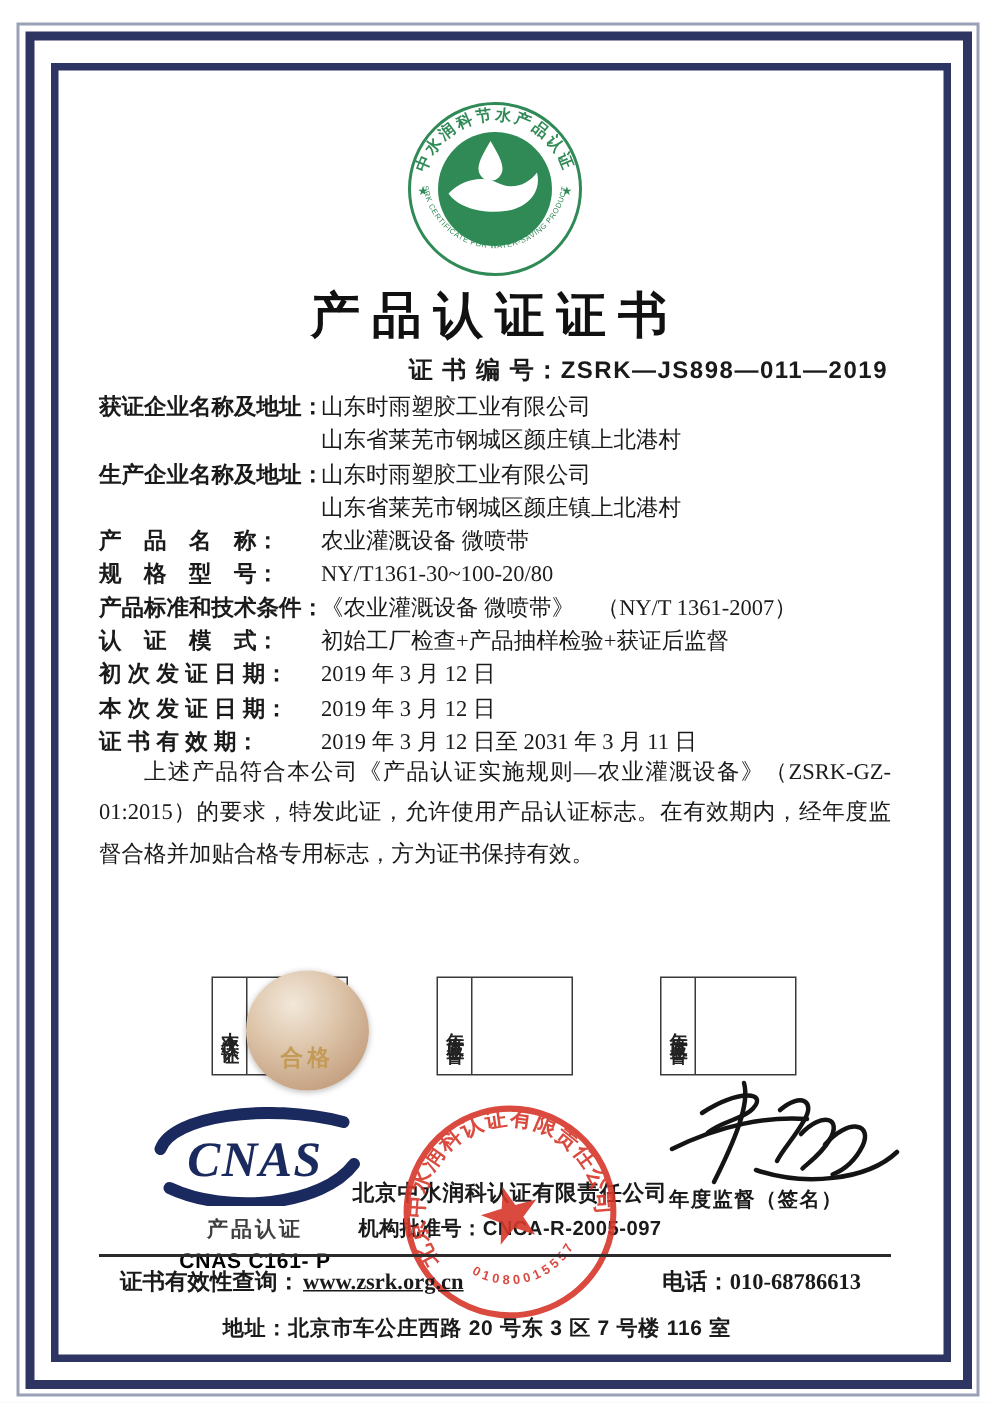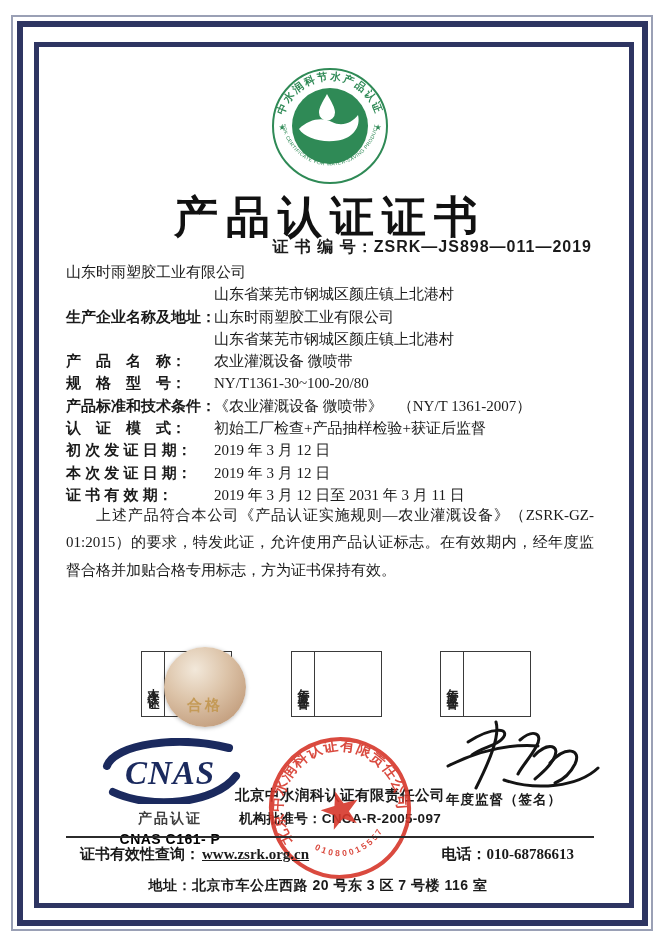--- a/index.html
+++ b/index.html
@@ -5,21 +5,21 @@
   html,body{margin:0;padding:0;background:#f5f5f3;}
   .doc{position:relative;width:660px;height:935px;background:#fff;overflow:hidden;
        font-family:"Liberation Sans",sans-serif;color:#1a1a1a;}
   .frame{position:absolute;pointer-events:none;}
   .frameA{inset:21px 12px 9px 17px;border:6px solid #2e3562;}
   .frameC{inset:15px 7px 4px 11px;border:2px solid #9aa0b5;}
   .frameB{inset:42px 26px 27px 34px;border:5px solid #2e3562;}
 
   .logo{position:absolute;left:270px;top:66px;width:120px;height:120px;}
   .title{position:absolute;left:0;top:188px;width:660px;text-align:center;
-         font-size:44px;font-weight:bold;letter-spacing:8px;color:#111;}
+         font-size:33px;font-weight:bold;letter-spacing:8px;color:#111;}
   .certno{position:absolute;top:237px;right:68px;font-family:Liberation Sans, sans-serif;
           font-size:16px;font-weight:bold;letter-spacing:1px;}
 
   .fields{position:absolute;left:66px;top:261px;width:530px;}
   .frow{display:flex;line-height:22.3px;}
   .flabel{width:148px;flex:0 0 148px;font-weight:bold;font-size:15px;white-space:nowrap;}
   .fvalue{font-family:"Liberation Serif",serif;font-size:15px;white-space:nowrap;}
   .fcont{margin-left:148px;font-family:"Liberation Serif",serif;font-size:15px;line-height:22.3px;}
 
   .statement{position:absolute;left:66px;top:502px;width:528px;font-size:15px;
@@ -91,20 +91,21 @@
   </svg>
 
   <div class="title">产品认证证书</div>
 
   <div class="certno">
     <span>证 书 编 号：</span><span>ZSRK—JS898—011—2019</span>
   </div>
 
   <div class="fields">
     <div class="frow">
+      <span class="flabel">获证企业名称及地址：</span>
       <span class="fvalue">山东时雨塑胶工业有限公司</span>
     </div>
     <div class="fcont">山东省莱芜市钢城区颜庄镇上北港村</div>
     <div class="frow">
       <span class="flabel">生产企业名称及地址：</span>
       <span class="fvalue">山东时雨塑胶工业有限公司</span>
     </div>
     <div class="fcont">山东省莱芜市钢城区颜庄镇上北港村</div>
     <div class="frow">
       <span class="flabel">产　品　名　称：</span>

